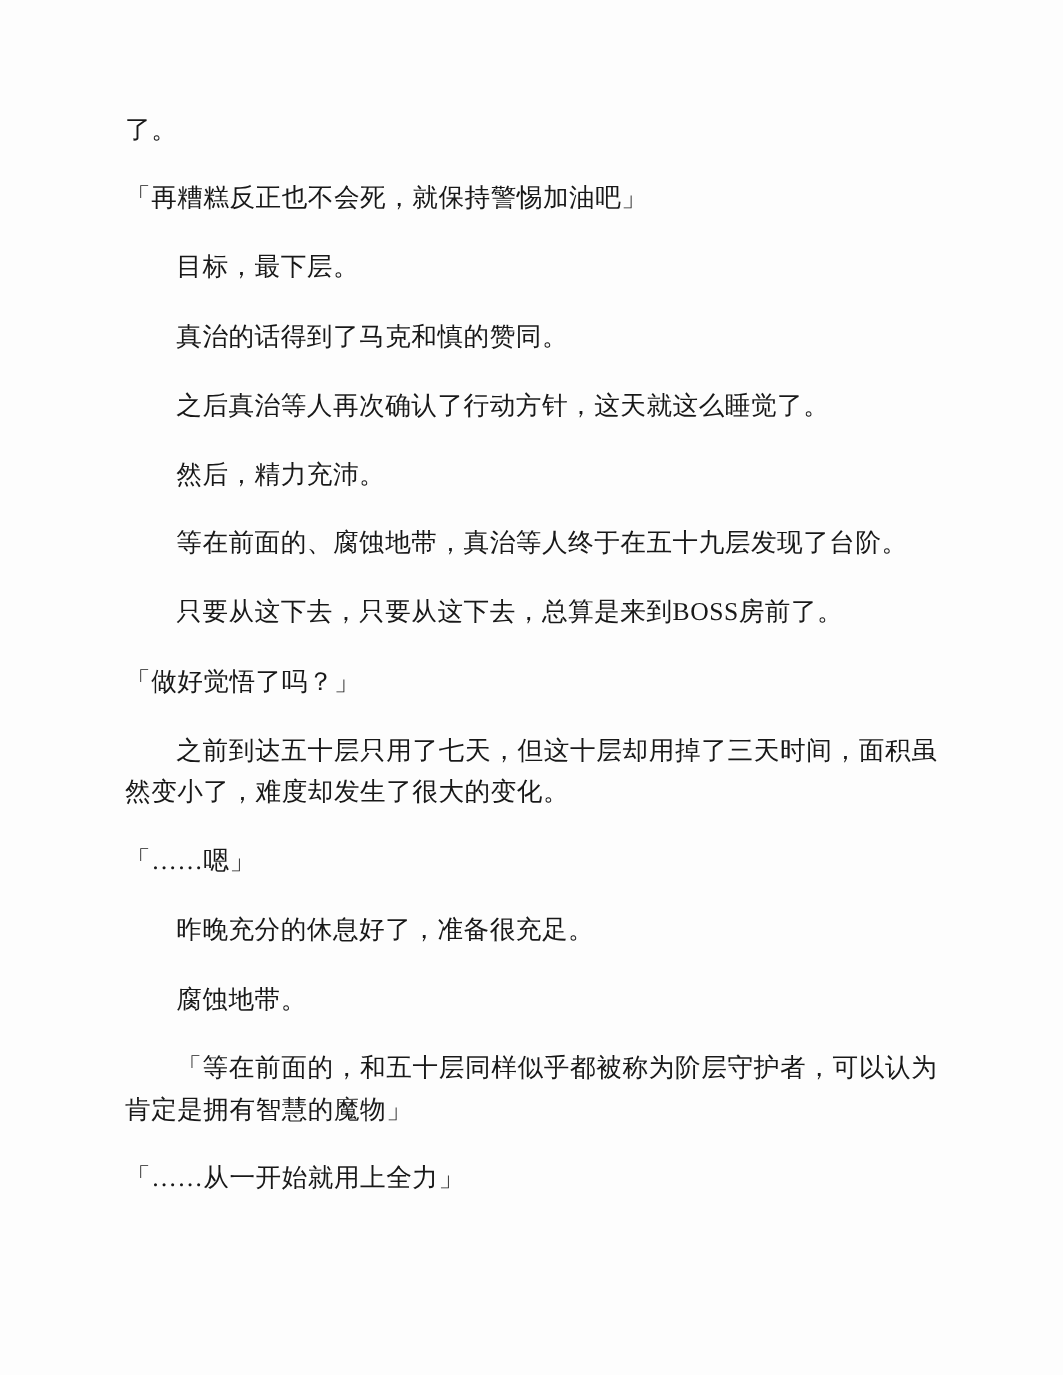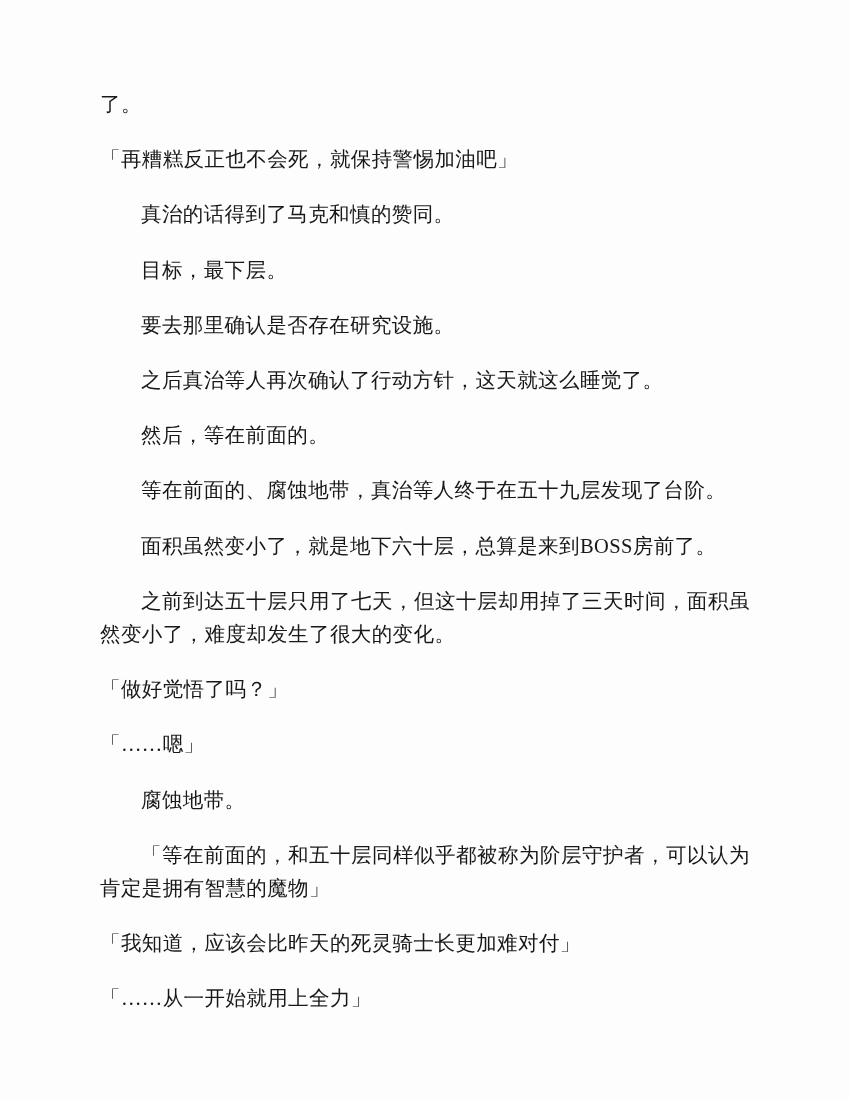--- a/index.html
+++ b/index.html
@@ -45,29 +45,28 @@
   }
 </style>
 </head>
 <body>
 
 <div class="page">
   <div class="content">
 
     <p class="para">了。</p>
     <p class="para quote">「再糟糕反正也不会死，就保持警惕加油吧」</p>
+    <p class="para indent">目标，最下层。</p>
     <p class="para indent">真治的话得到了马克和慎的赞同。</p>
-    <p class="para indent">目标，最下层。</p>
-    <p class="para indent">要去那里确认是否存在研究设施。</p>
     <p class="para indent">之后真治等人再次确认了行动方针，这天就这么睡觉了。</p>
-    <p class="para indent">然后，等在前面的。</p>
+    <p class="para indent">然后，精力充沛。</p>
     <p class="para indent">等在前面的、腐蚀地带，真治等人终于在五十九层发现了台阶。</p>
-    <p class="para indent">面积虽然变小了，就是地下六十层，总算是来到BOSS房前了。</p>
+    <p class="para indent">只要从这下去，只要从这下去，总算是来到BOSS房前了。</p>
+    <p class="para quote">「做好觉悟了吗？」</p>
     <p class="para multi">之前到达五十层只用了七天，但这十层却用掉了三天时间，面积虽然变小了，难度却发生了很大的变化。</p>
-    <p class="para quote">「做好觉悟了吗？」</p>
     <p class="para quote">「……嗯」</p>
+    <p class="para indent">昨晚充分的休息好了，准备很充足。</p>
     <p class="para indent">腐蚀地带。</p>
     <p class="para quote multi">「等在前面的，和五十层同样似乎都被称为阶层守护者，可以认为肯定是拥有智慧的魔物」</p>
-    <p class="para quote">「我知道，应该会比昨天的死灵骑士长更加难对付」</p>
     <p class="para quote">「……从一开始就用上全力」</p>
 
   </div>
 </div>
 
 </body></html>

